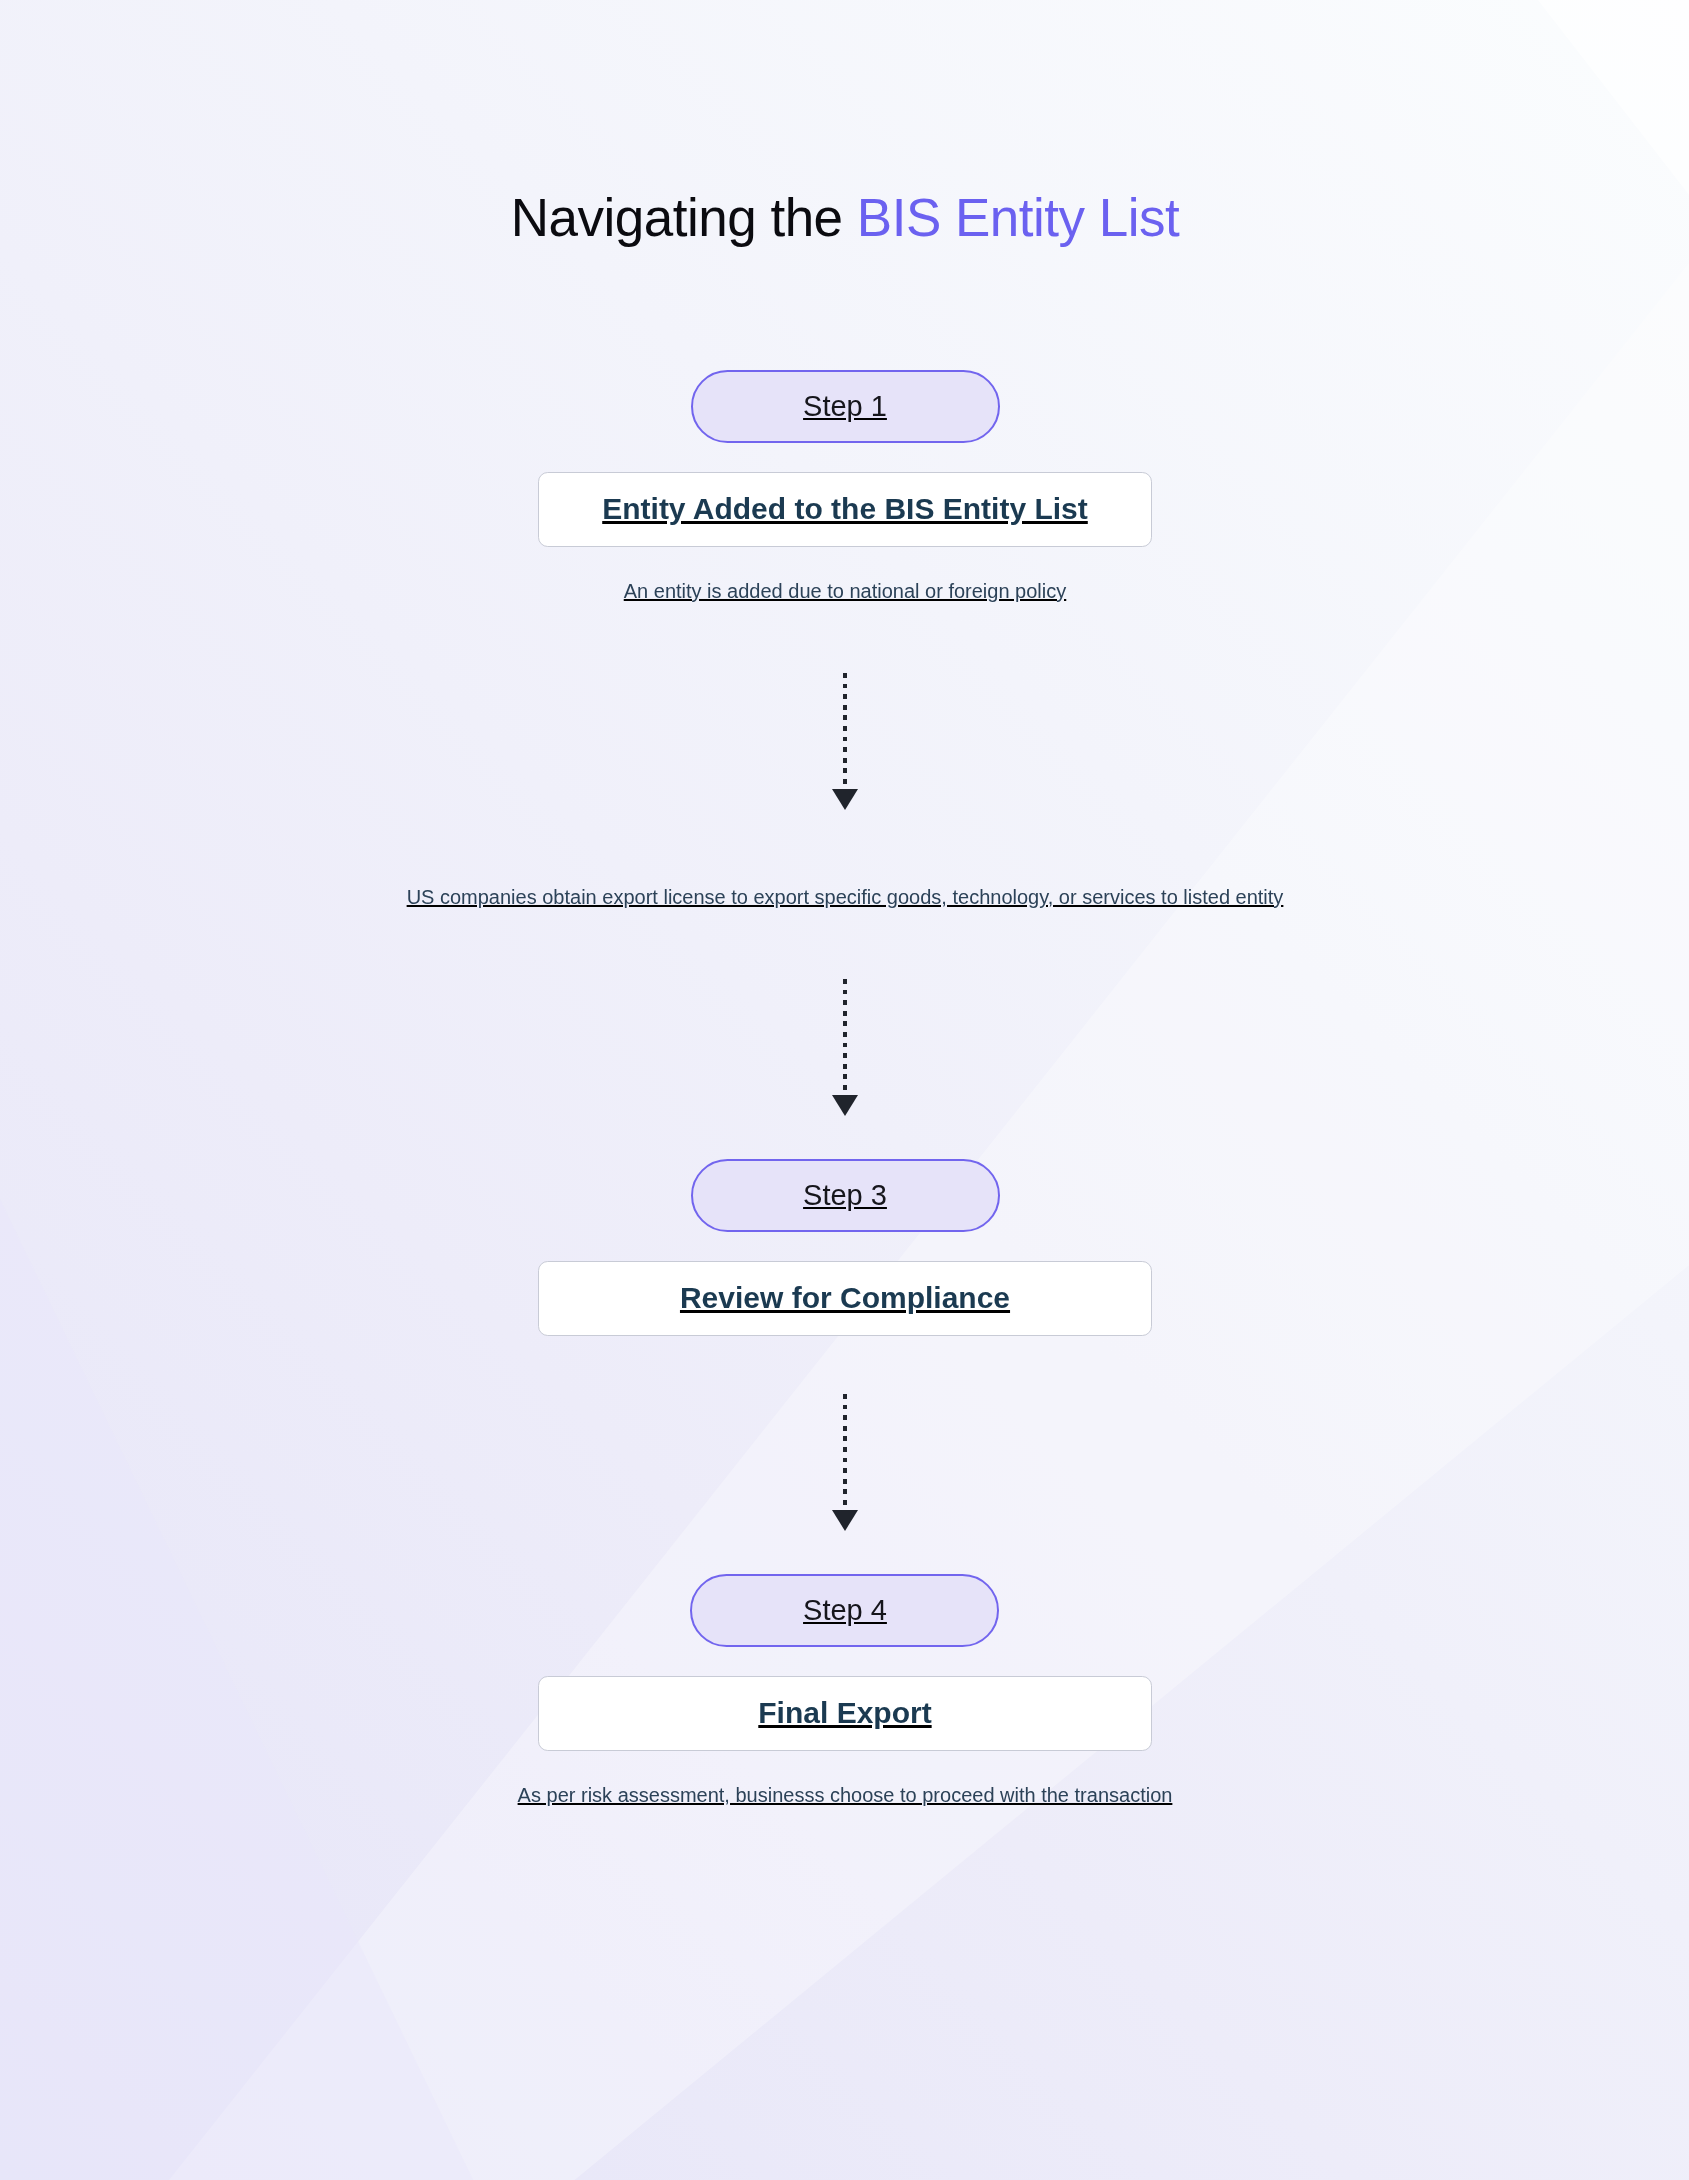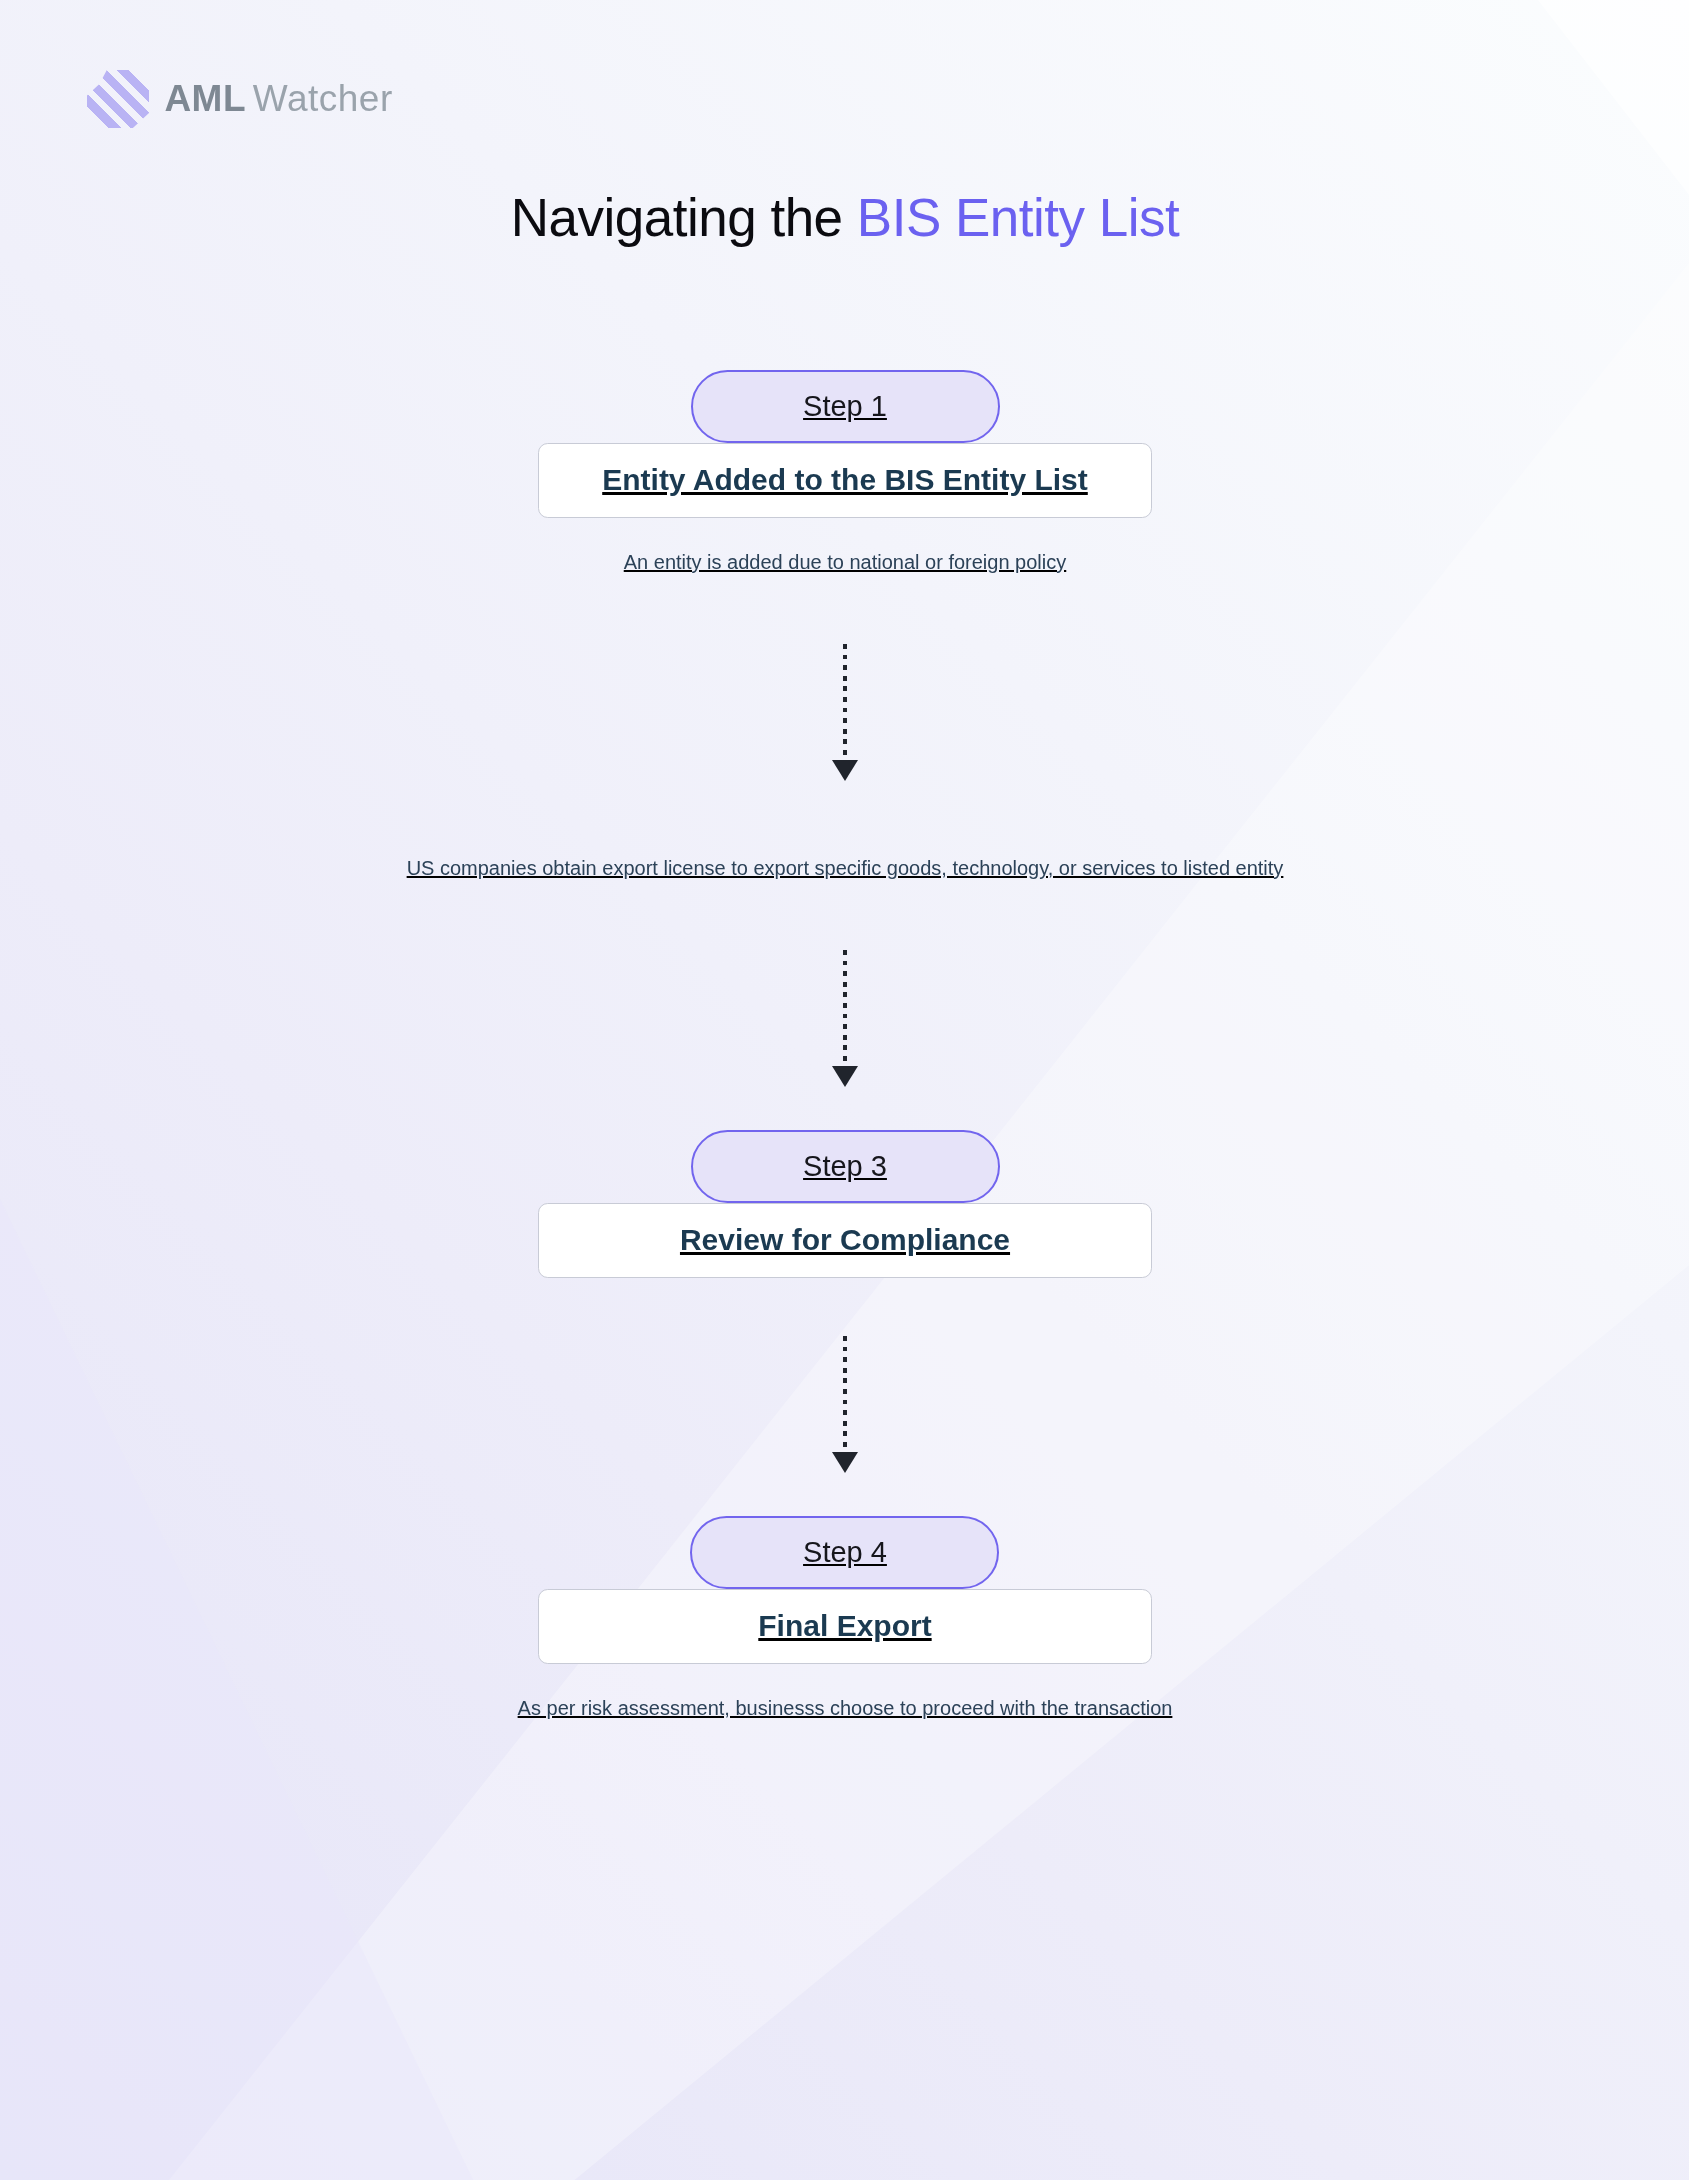--- a/index.html
+++ b/index.html
@@ -89,20 +89,21 @@
     background: #e6e3f9;
     display: flex;
     align-items: center;
     justify-content: center;
     font-size: 29px;
     font-weight: 500;
     color: #16161c;
   }
 
   .heading-box {
+    margin-top: 29px;
     width: 614px;
     height: 75px;
     background: #ffffff;
     border: 1.9px solid #c8cbd6;
     border-radius: 9.7px;
     display: flex;
     align-items: center;
     justify-content: center;
     font-size: 30px;
     font-weight: 700;
@@ -144,27 +145,20 @@
 </head>
 <body>
 
 <div class="page">
   <div class="bg-facet-1"></div>
   <div class="bg-facet-2"></div>
   <div class="bg-facet-3"></div>
 
   <div class="content">
 
-    <div class="logo">
-      <div class="logo-icon"></div>
-      <div class="logo-text">
-        <span class="bold">AML</span>
-        <span class="light">Watcher</span>
-      </div>
-    </div>
 
     <h1 class="title"><span>Navigating the </span><span class="highlight">BIS Entity List</span></h1>
 
     <div class="step step-1">
       <div class="pill">Step 1</div>
       <div class="heading-box">Entity Added to the BIS Entity List</div>
       <div class="description">An entity is added due to national or foreign policy</div>
     </div>
 
     <div class="arrow">

